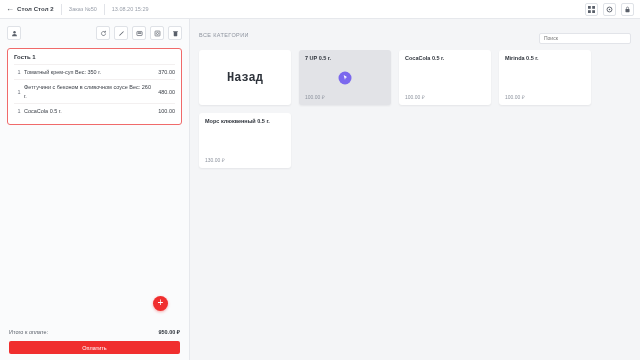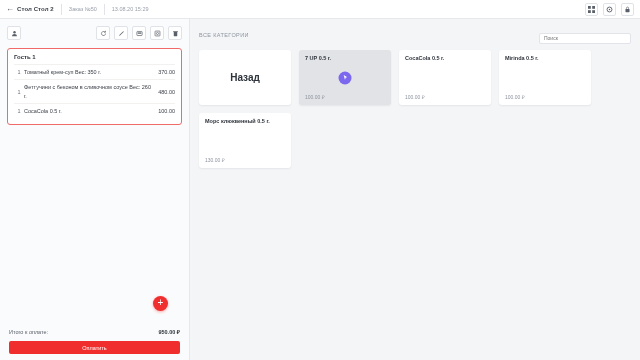--- a/index.html
+++ b/index.html
@@ -82,21 +82,21 @@
     font-size: 5px; color: #a9aeb8; padding: 0 4px; font-family: "Liberation Sans", sans-serif;
     outline: none;
   }
   .grid { padding: 0 9px; display: flex; flex-wrap: wrap; gap: 8px; align-content: flex-start; }
   .card {
     width: 92px; height: 55px; background: #fff; border-radius: 3px;
     box-shadow: 0 1px 2px rgba(30,35,45,.07); position: relative;
     padding: 5px 6px; cursor: pointer; overflow: hidden;
   }
   .card.back { display: flex; align-items: center; justify-content: center; }
-  .back-label { font-size: 10px; font-weight: 700; color: #2e333b; }
+  .back-label { font-size: 12px; font-weight: 700; color: #2e333b; font-family: Liberation Mono, monospace; }
   .card.active { background: #e2e3e7; }
   .card-name { font-size: 5.5px; color: #2e333b; font-weight: 700; line-height: 1.3; }
   .card-price { position: absolute; left: 6px; bottom: 5px; font-size: 5px; color: #8d939e; }
   .cursor-dot {
     position: absolute; left: 50%; top: 50%; transform: translate(-50%,-50%);
     width: 13px; height: 13px; border-radius: 50%; background: #7b68ee;
     display: flex; align-items: center; justify-content: center;
   }
 </style>
 </head>

